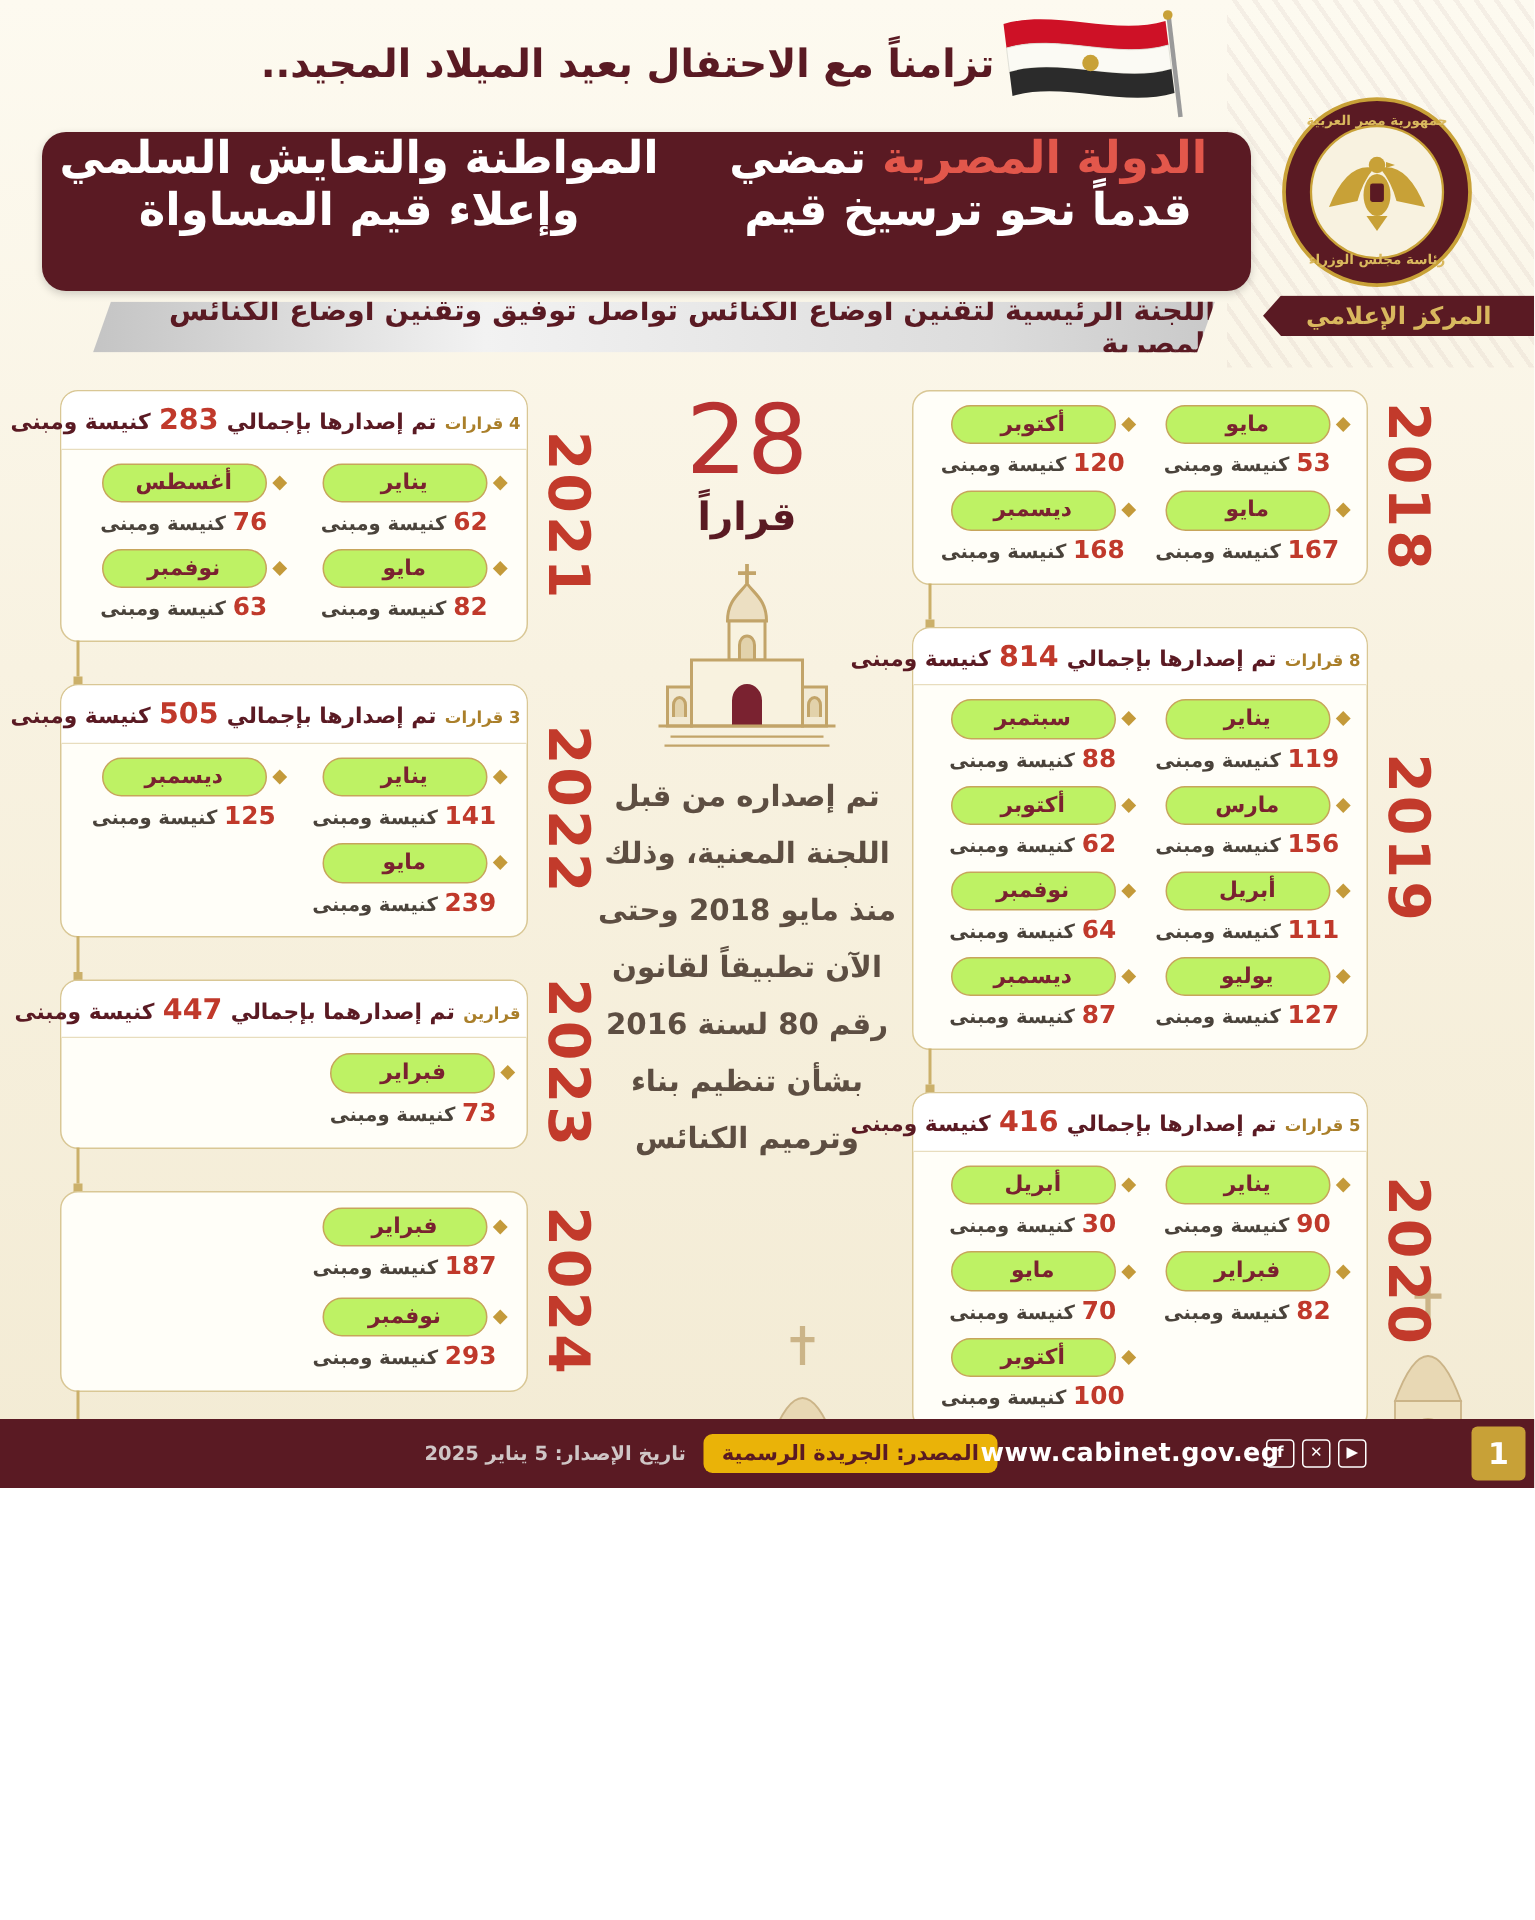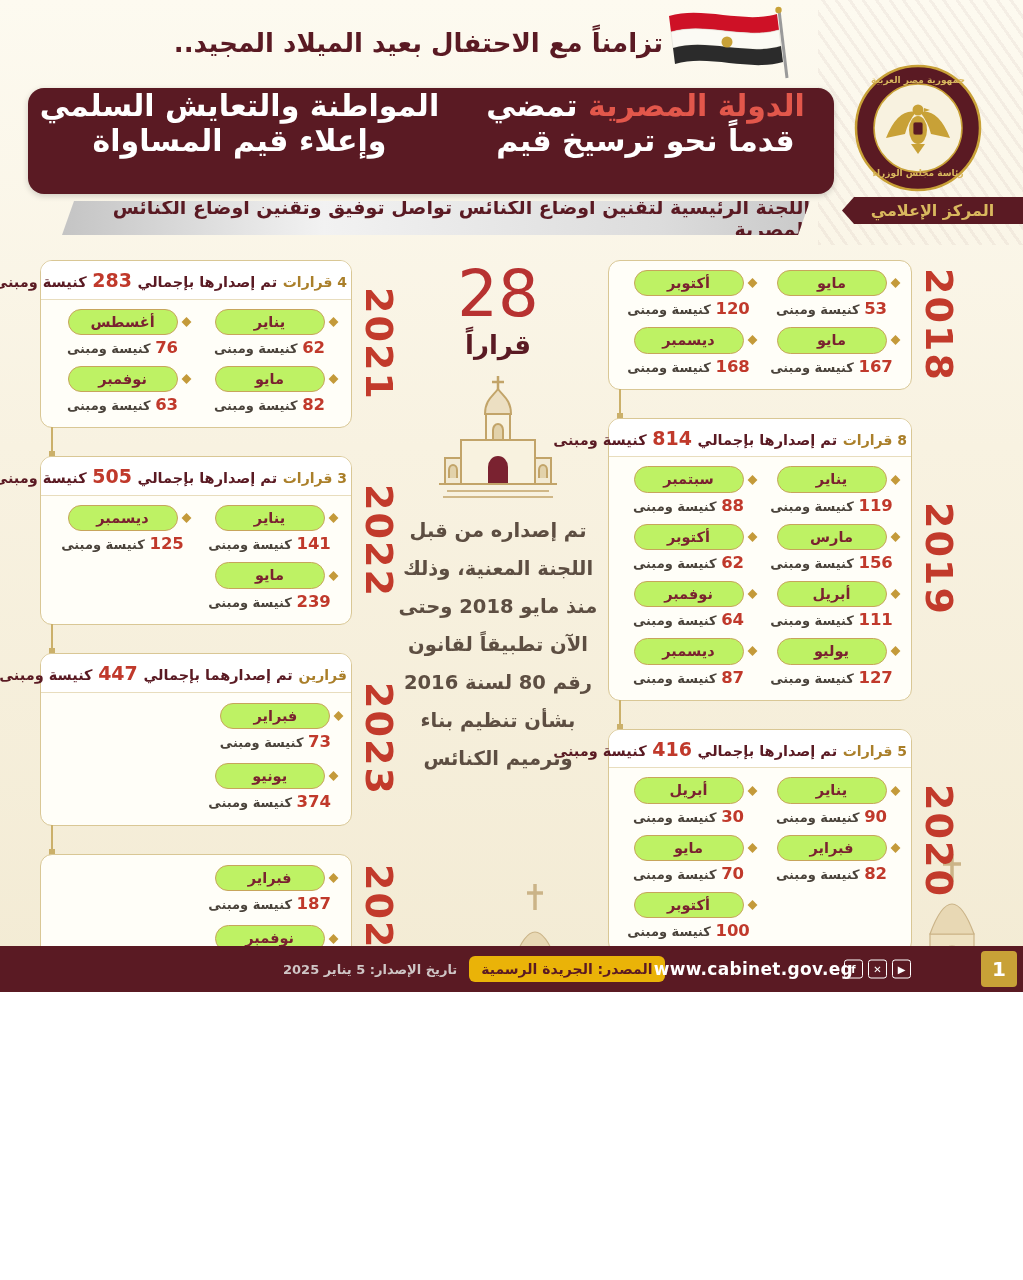--- a/index.html
+++ b/index.html
@@ -25,21 +25,21 @@
                 font-weight:800;font-size:16px;display:flex;align-items:center;justify-content:center;z-index:3;
                 clip-path:polygon(0 50%,12px 0,100% 0,100% 100%,12px 100%);}
 
   
   .col{position:absolute;top:260px;display:flex;flex-direction:column;gap:28px;z-index:2;}
   .col-right{left:608px;width:304px;}
   .col-left{left:40px;width:312px;}
   .panel{position:relative;background:#fffef8;border:1px solid #d9c795;border-radius:12px;}
   .panel-title{background:#fff;border-bottom:1px solid #e8ddbe;border-radius:11px 11px 0 0;padding:7px 4px 6px;
                text-align:center;line-height:1.3;white-space:nowrap;font-weight:800;}
-  .t-count{color:#aa7f2a;font-size:14px;}
+  .t-count{color:#aa7f2a;font-size:11px;}
   .t-conn{color:#5a1a23;font-size:14.5px;}
   .t-total{color:#c0392b;font-size:19px;}
   .t-suffix{color:#5a1a23;font-size:14.5px;}
   .months{display:grid;grid-template-columns:1fr 1fr;row-gap:9px;column-gap:4px;padding:9px 10px 13px;}
   .months.one-col{grid-template-columns:1fr;justify-items:start;padding:10px 20px 14px;row-gap:12px;}
   .month-cell{display:flex;flex-direction:column;align-items:center;gap:3px;}
   .month-pill{position:relative;display:inline-flex;align-items:center;justify-content:center;min-width:84px;
               padding:2px 12px;border:1.2px solid #c7a55b;border-radius:14px;background:#bef264;}
   .month-name{color:#7a2230;font-weight:800;font-size:14.5px;line-height:1.4;}
   .diamond{position:absolute;right:-13px;top:50%;width:7px;height:7px;background:#c49a3a;
@@ -209,27 +209,20 @@
       <span class="t-total">447</span>
       <span class="t-suffix">كنيسة ومبنى</span>
     </div>
     <div class="months one-col">
           <div class="month-cell">
             <div class="month-pill">
               <span class="diamond"></span>
               <span class="month-name">فبراير</span>
             </div>
             <div class="month-value"><span class="val-num">73</span> <span class="val-unit">كنيسة ومبنى</span></div>
-          </div>
-          <div class="month-cell">
-            <div class="month-pill">
-              <span class="diamond"></span>
-              <span class="month-name">يونيو</span>
-            </div>
-            <div class="month-value"><span class="val-num">374</span> <span class="val-unit">كنيسة ومبنى</span></div>
           </div>
         </div>
     <div class="year-label">2023</div>
     <div class="connector-line"></div>
   </section>
       <section class="panel">
     <div class="months one-col">
           <div class="month-cell">
             <div class="month-pill">
               <span class="diamond"></span>

